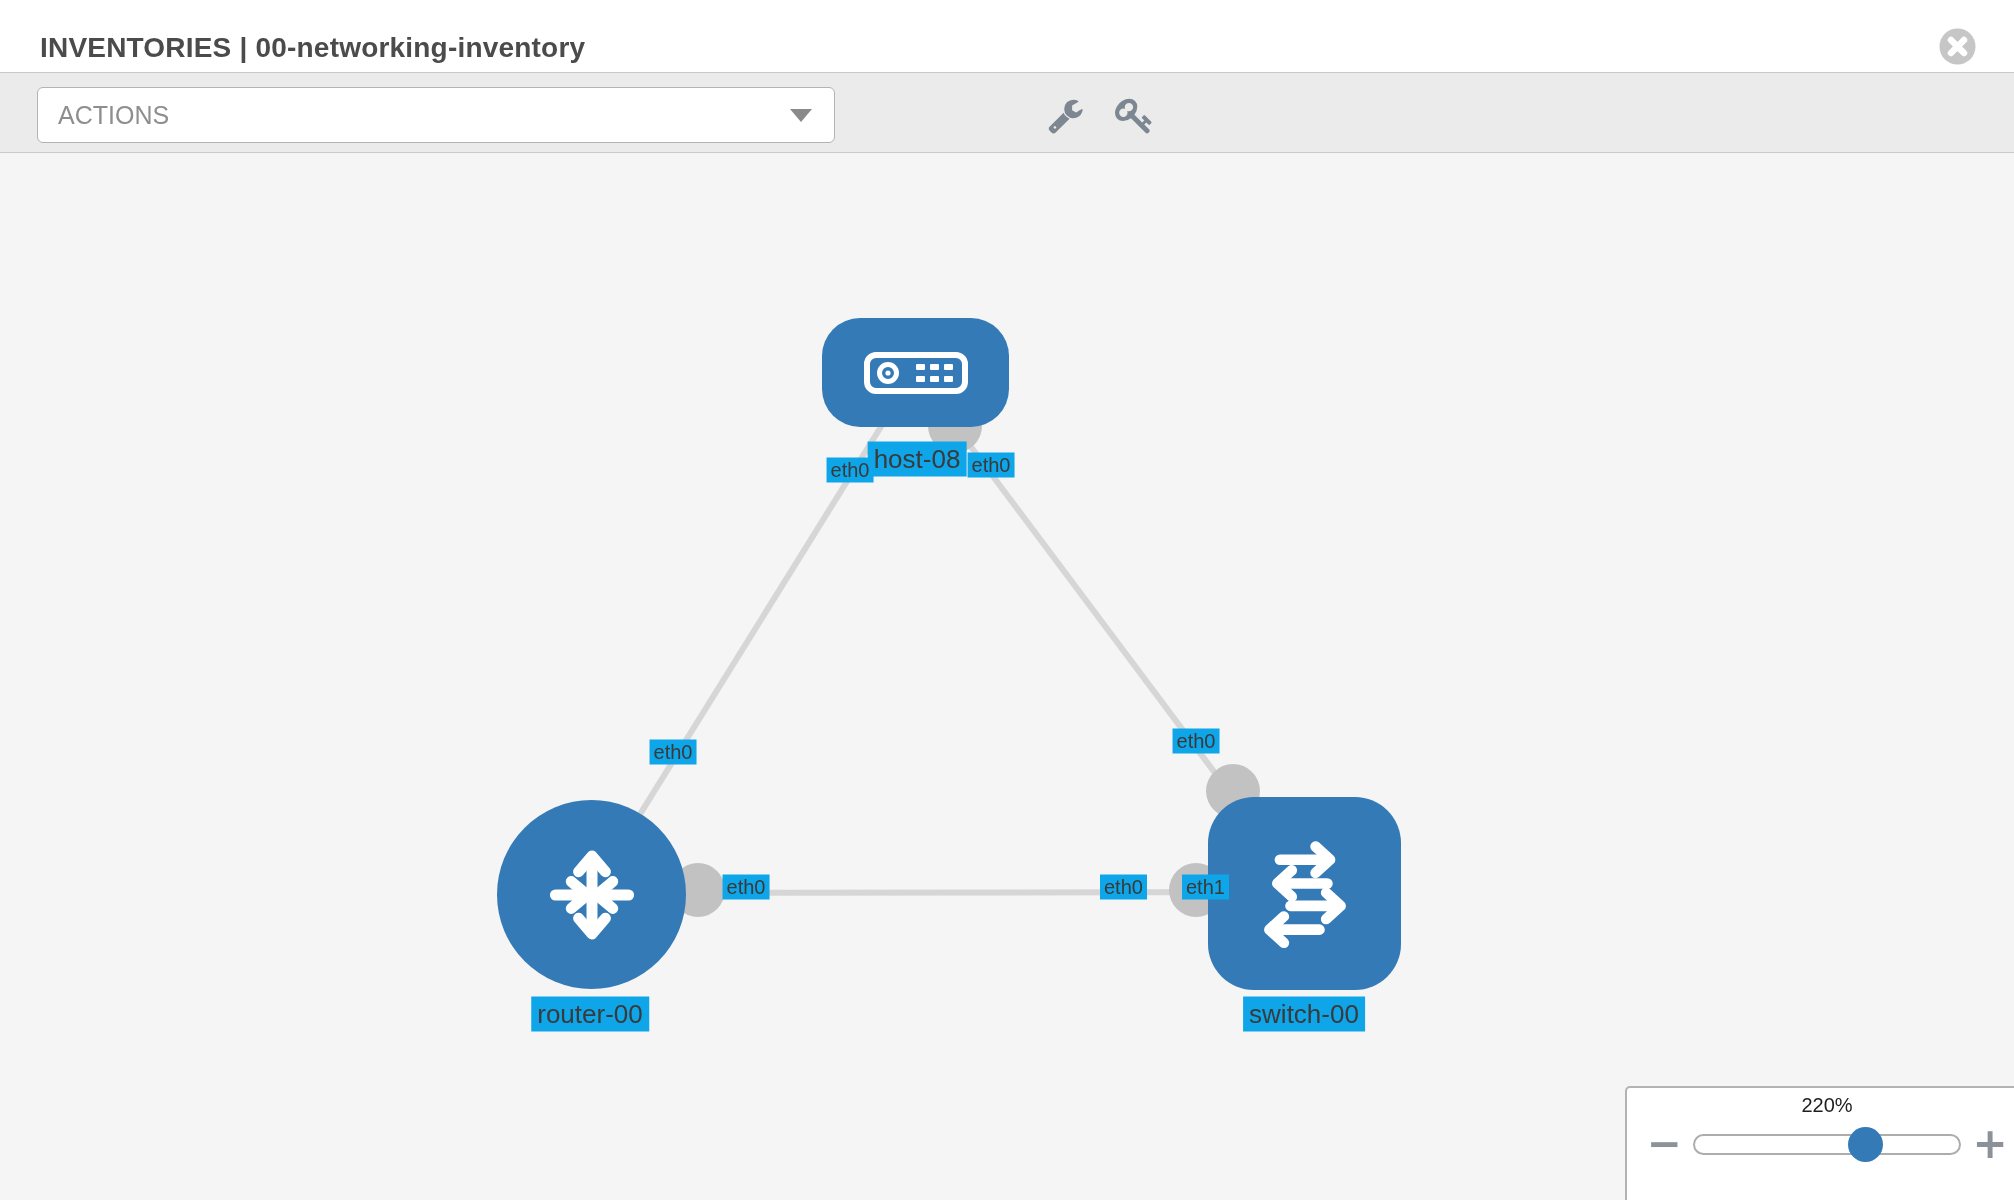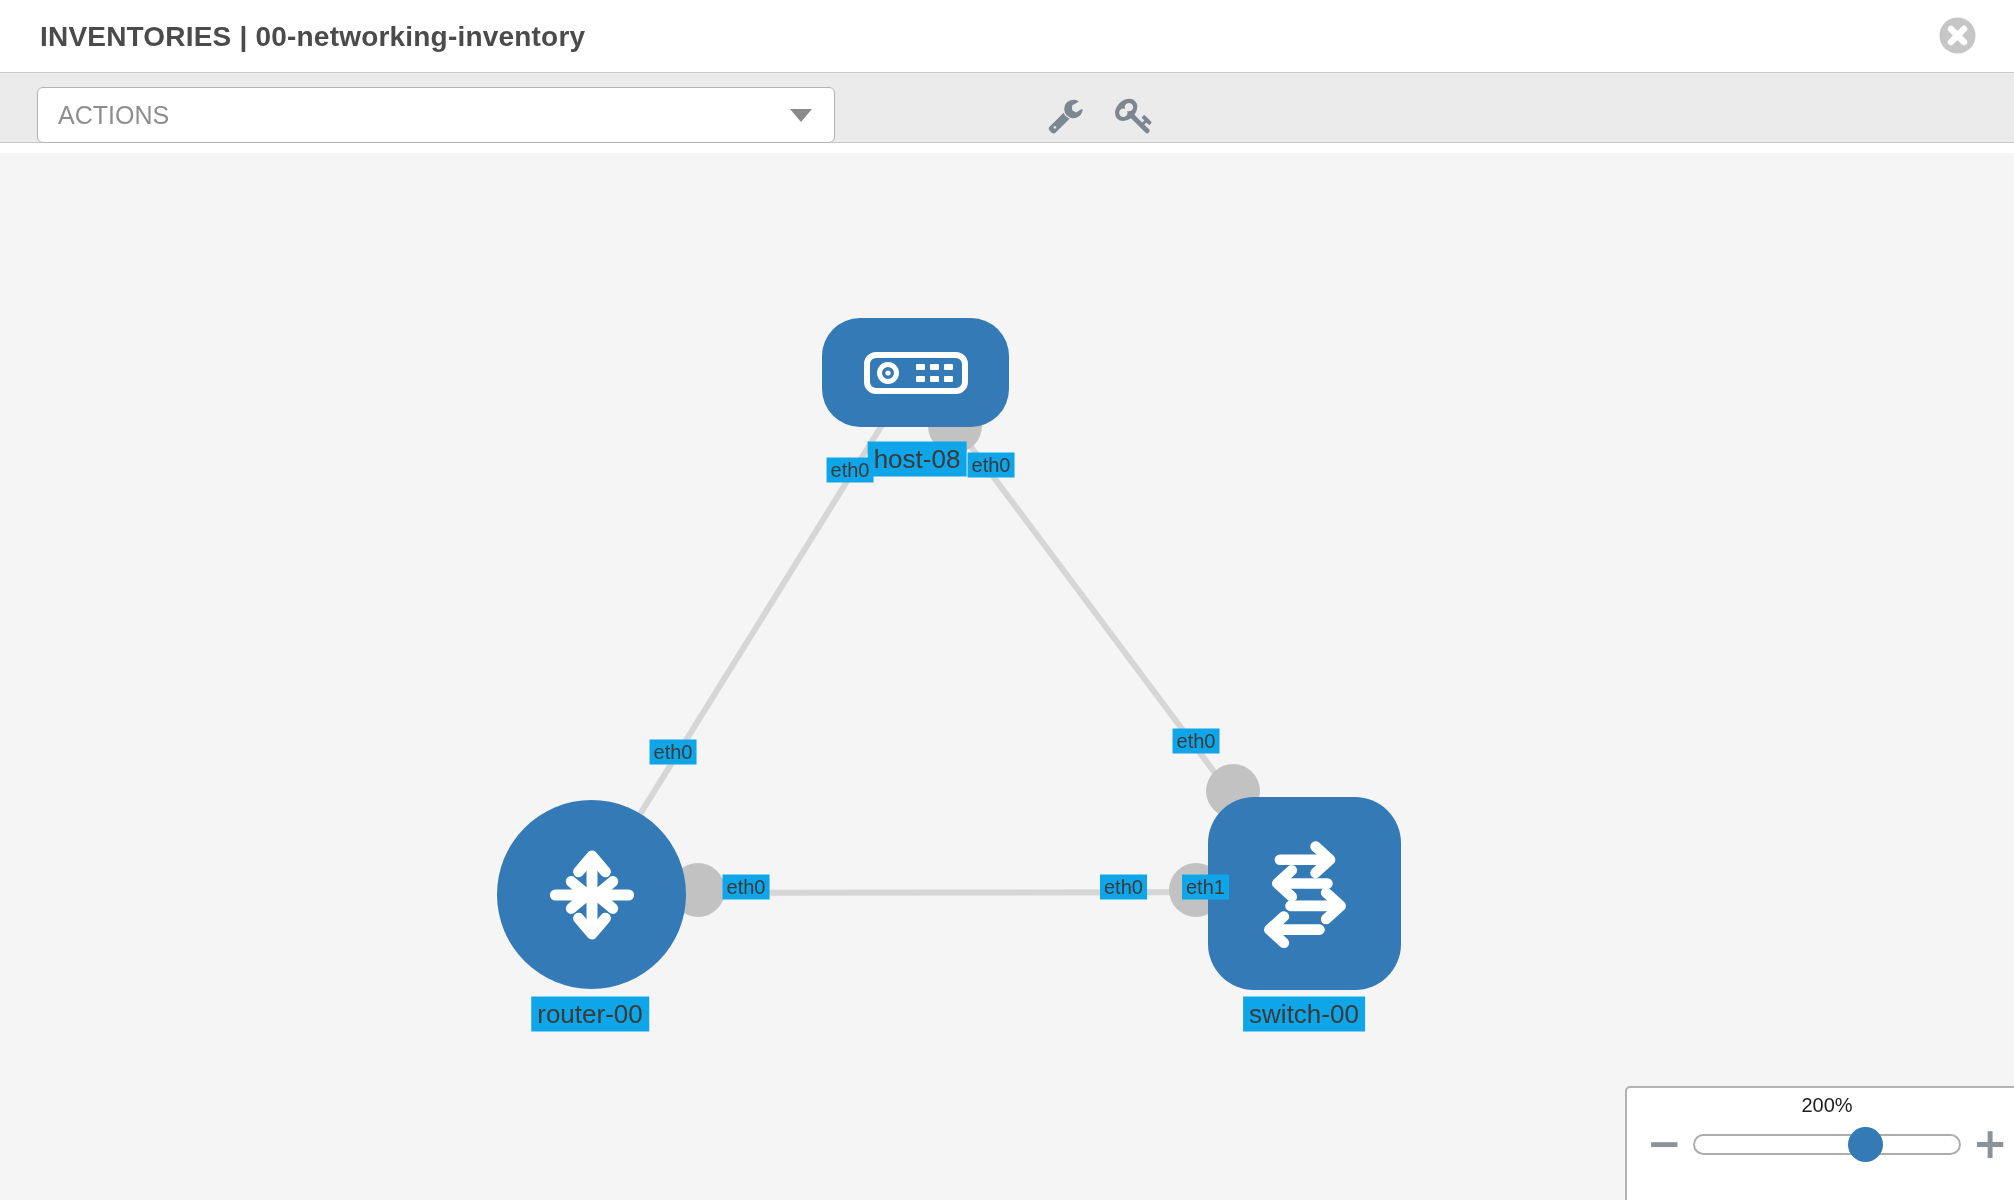--- a/index.html
+++ b/index.html
@@ -1,28 +1,28 @@
 <!DOCTYPE html>
 <html><head>
 <meta charset="utf-8">
 <style>
   * { margin:0; padding:0; box-sizing:border-box; }
   html,body { width:2014px; height:1200px; }
   body { font-family:"Liberation Sans","DejaVu Sans",sans-serif; background:#ffffff; }
   #app { position:relative; width:2014px; height:1200px; overflow:hidden; background:#ffffff; }
 
   
-  .header { position:absolute; left:0; top:1px; width:2014px; height:53px; background:#ffffff; }
+  .header { position:absolute; left:0; top:12px; width:2014px; height:53px; background:#ffffff; }
   .header-title { position:absolute; left:40px; top:0; height:72px; line-height:72px;
     font-size:28px; font-weight:bold; color:#4b4b4b; letter-spacing:0.2px; }
   .close-btn { position:absolute; left:1939px; top:16px; width:37px; height:37px;
     border:none; background:transparent; cursor:pointer; padding:0; }
 
   
-  .toolbar { position:absolute; left:0; top:72px; width:2014px; height:71px;
+  .toolbar { position:absolute; left:0; top:72px; width:2014px; height:81px;
     background:#ebebeb; border-top:1px solid #c9c9c9; border-bottom:1px solid #c9c9c9;text-align:center; }
   .dropdown { position:absolute; top:14px; height:56px; background:#ffffff;
     border:1px solid #b3b3b3; border-radius:6px; display:flex; align-items:center;
     cursor:pointer; }
   .dropdown-actions { left:37px; width:798px; }
   .dropdown-search  { left:1182px; width:799px; }
   .dropdown-label { margin-left:20px; font-size:25px; color:#8e8e8e; }
   .caret { position:absolute; right:22px; top:50%; margin-top:-6px;
     width:0; height:0; border-left:11px solid transparent; border-right:11px solid transparent;
     border-top:13px solid #8a8a8a; }
@@ -157,21 +157,21 @@
     <div class="lbl if-lbl" style="left:850px;top:317px;">eth0</div>
     <div class="lbl if-lbl" style="left:991px;top:312px;">eth0</div>
     <div class="lbl if-lbl" style="left:673px;top:599px;">eth0</div>
     <div class="lbl if-lbl" style="left:1196px;top:588px;">eth0</div>
     <div class="lbl if-lbl" style="left:746px;top:734px;">eth0</div>
     <div class="lbl if-lbl edge" style="left:1100px;top:734px;">eth0</div>
     <div class="lbl if-lbl edge" style="left:1182px;top:734px;">eth1</div>
   </div>
 
   <div class="zoom-panel">
-    <div class="zoom-level">200%</div>
+    <div class="zoom-level">220%</div>
     <button class="zoom-minus">
       <span>−</span>
     </button>
     <div class="zoom-track"></div>
     <div class="zoom-knob"></div>
     <button class="zoom-plus">
       <span>+</span>
     </button>
   </div>
 

